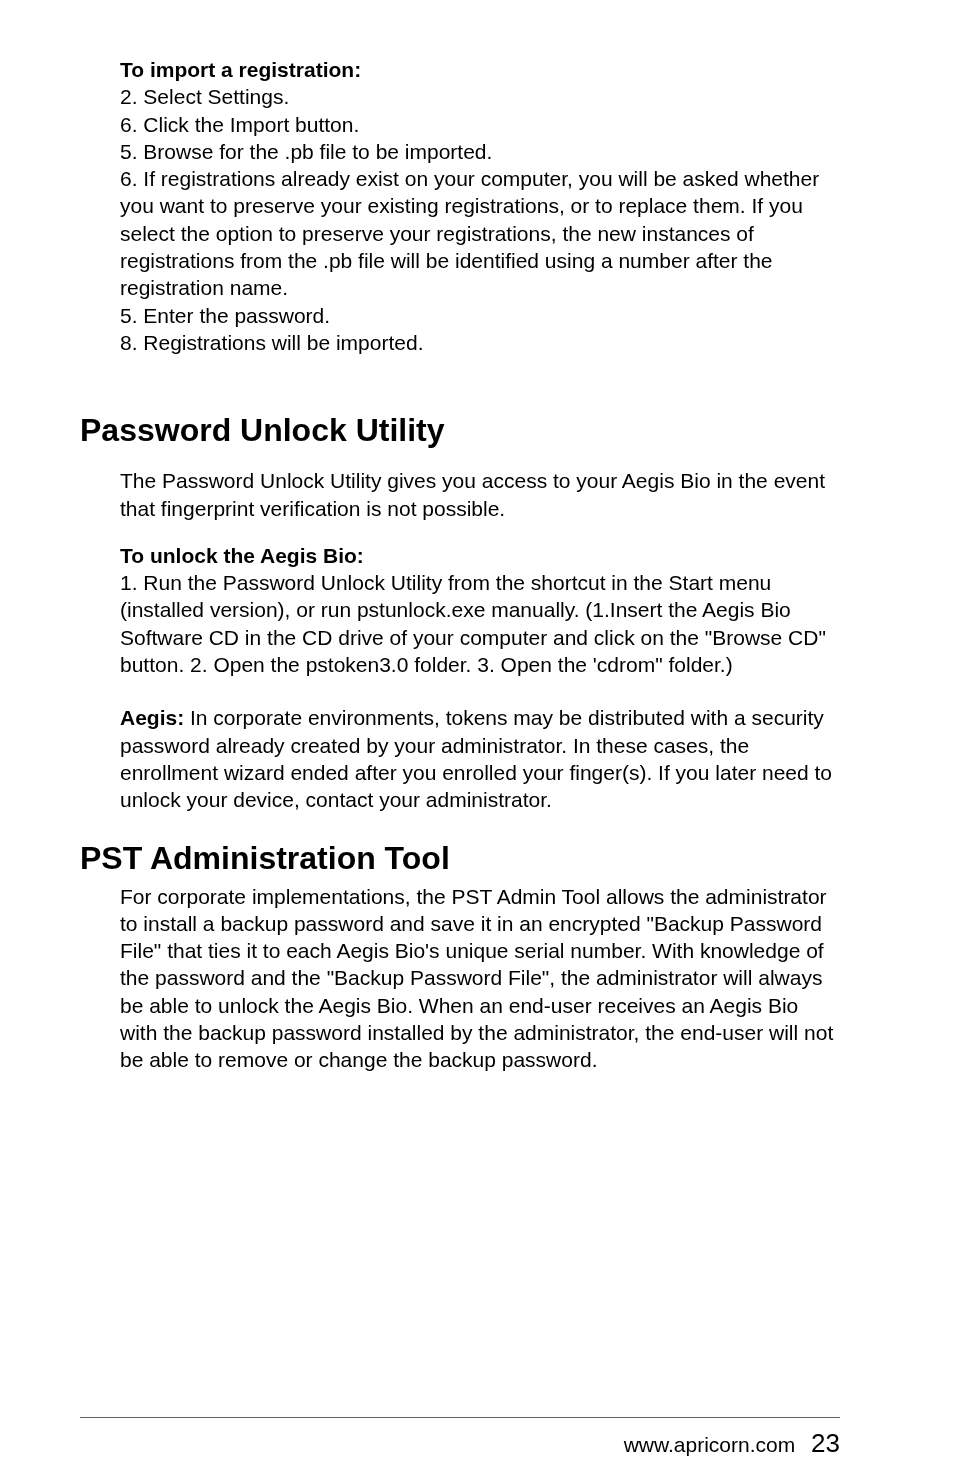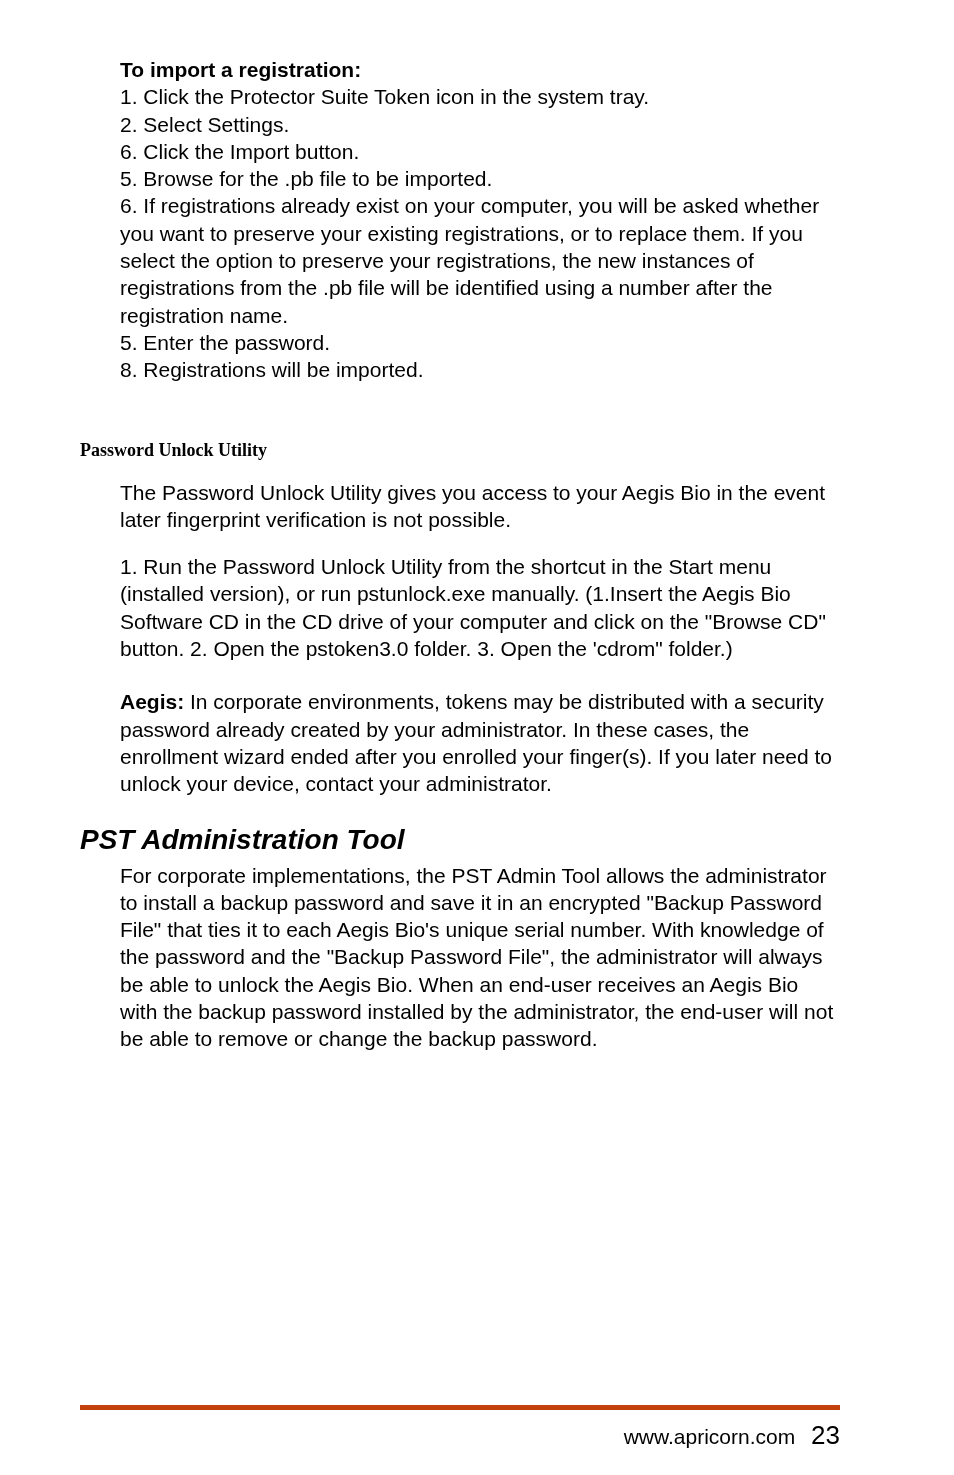--- a/index.html
+++ b/index.html
@@ -18,80 +18,78 @@
     position: relative;
   }
   .section {
     margin-left: 40px;
     margin-right: 0;
   }
   .bold {
     font-weight: 700;
   }
   .h2 {
-    font-size: 18px;
+    font-size: 32px;
     font-weight: 700;
     margin: 0 0 18px 0;
-    font-family: Liberation Serif, serif;
   }
   .h1 {
-    font-size: 28px;
+    font-size: 32px;
     font-weight: 700;
     margin: 0 0 6px 0;
-    font-style: italic;
   }
   p, .line {
     font-size: 21px;
     line-height: 1.3;
     margin: 0;
   }
   .block {
     margin-bottom: 20px;
   }
   .footer {
     position: absolute;
-    bottom: 24px;
+    bottom: 16px;
     left: 80px;
     right: 80px;
-    border-top: 5px solid #c2410c;
+    border-top: 1px solid #c2410c;
     padding-top: 10px;
     text-align: right;
     font-size: 21px;
   }
   .footer .pn {
     font-size: 26px;
     margin-left: 10px;
   }
   .spacer-lg { height: 56px; }
   .spacer-md { height: 26px; }
 </style>
 </head>
 <body>
 
 <div class="page">
 
   <div class="section">
     <p class="bold">To import a registration:</p>
-    <p class="line">1.   Click the Protector Suite Token icon in the system tray.</p>
     <p class="line">2.   Select Settings.</p>
     <p class="line">6.   Click the Import button.</p>
     <p class="line">5.   Browse for the .pb file to be imported.</p>
     <p class="line">6.   If registrations already exist on your computer, you will be asked whether you want to preserve your existing registrations, or to replace them. If you select the option to preserve your registrations, the new instances of registrations from the .pb file will be identified using a number after the registration name.</p>
     <p class="line">5.   Enter the password.</p>
     <p class="line">8.   Registrations will be imported.</p>
   </div>
 
   <div class="spacer-lg"></div>
 
   <div>
     <div class="h2">Password Unlock Utility</div>
 
     <div class="section">
-      <p class="line block">The Password Unlock Utility gives you access to your Aegis Bio in the event later fingerprint verification is not possible.</p>
+      <p class="line block">The Password Unlock Utility gives you access to your Aegis Bio in the event that fingerprint verification is not possible.</p>
 
+      <p class="bold">To unlock the Aegis Bio:</p>
       <p class="line">1.   Run the Password Unlock Utility from the shortcut in the Start menu (installed version), or run pstunlock.exe manually. (1.Insert the Aegis Bio Software CD in the CD drive of your computer and click on the "Browse CD" button. 2. Open the pstoken3.0 folder.           3. Open the 'cdrom" folder.)</p>
 
       <div class="spacer-md"></div>
 
       <p class="line">
         <span class="bold">Aegis:</span><span> In corporate environments, tokens may be distributed with a security password already created by your administrator. In these cases, the enrollment wizard ended after you enrolled your finger(s). If you later need to unlock your device, contact your administrator.</span>
       </p>
     </div>
   </div>
 

